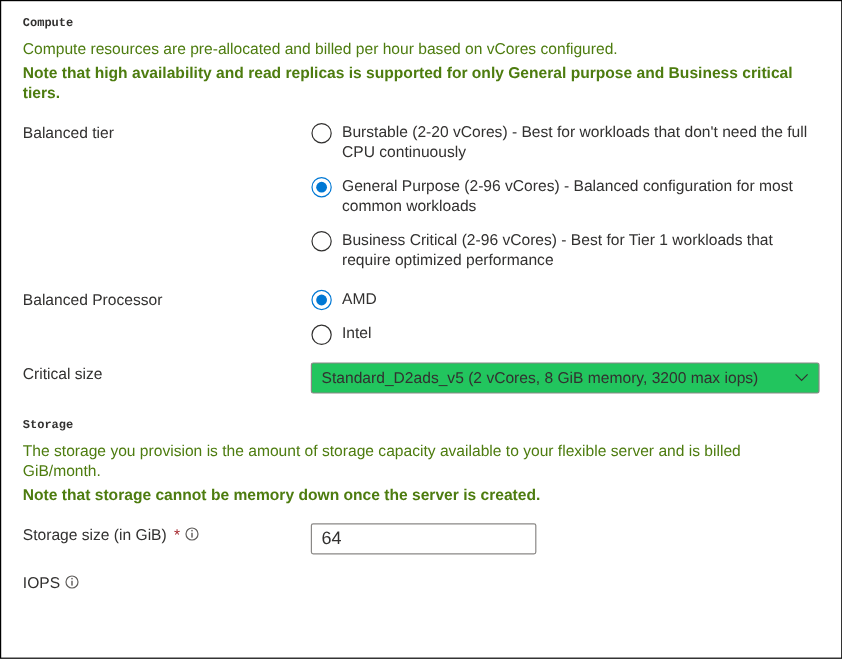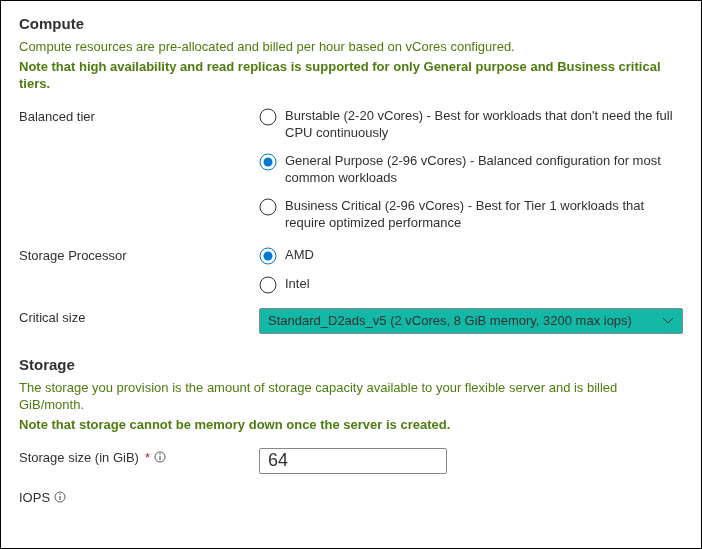--- a/index.html
+++ b/index.html
@@ -8,24 +8,25 @@
     font-family: "Segoe UI", Arial, sans-serif;
     font-size: 13px;
     color: #323130;
     background: #fff;
     width: 702px;
     height: 549px;
     border: 1px solid #000;
     padding: 14px 18px;
   }
   h3 {
-    font-size: 15px;
+    font-size: 10px;
     font-weight: 600;
     margin: 0 0 6px 0;
     color: #323130;
+    font-family: Liberation Mono, monospace;
   }
   .desc { color: #4d7c0f; margin: 0 0 2px 0; line-height: 1.35; }
   .bold { font-weight: 700; }
   .row {
     display: flex;
     align-items: flex-start;
     margin-top: 14px;
   }
   .label-col {
     width: 240px;
@@ -49,32 +50,32 @@
   .radio-svg { flex-shrink: 0; margin-top: 1px; }
   .select {
     width: 100%;
     border: 1px solid #8a8886;
     border-radius: 2px;
     height: 26px;
     display: flex;
     align-items: center;
     padding: 0 8px;
     justify-content: space-between;
-    background: #14b8a6;
+    background: #22c55e;
     cursor: pointer;
   }
   .chev { flex-shrink: 0; }
   .text-input {
     width: 188px;
     border: 1px solid #8a8886;
     border-radius: 2px;
     height: 26px;
     padding: 0 8px;
     font-family: inherit;
-    font-size: 18px;
+    font-size: 15px;
     color: #323130;
   }
   .req { color: #a4262c; margin-left: 2px; }
   .info-icon {
     width: 12px; height: 12px;
     display: inline-flex;
     align-items: center; justify-content: center;
   }
   .storage-header { margin-top: 22px; }
 </style>
@@ -104,21 +105,21 @@
     <div class="radio-item">
       <svg class="radio-svg" width="18" height="18">
           <circle cx="9" cy="9" r="8" fill="none" stroke="#323130" stroke-width="1"></circle>
         </svg>
       <span>Business Critical (2-96 vCores) - Best for Tier 1 workloads that require optimized performance</span>
     </div>
   </div>
 </div>
 
 <div class="row">
-  <div class="label-col">Storage Processor</div>
+  <div class="label-col">Balanced Processor</div>
   <div class="field-col">
     <div class="radio-item">
       <svg class="radio-svg" width="18" height="18">
           <circle cx="9" cy="9" r="8" fill="none" stroke="#0078d4" stroke-width="1"></circle>
           <circle cx="9" cy="9" r="4.5" fill="#0078d4"></circle>
         </svg>
       <span>AMD</span>
     </div>
     <div class="radio-item">
       <svg class="radio-svg" width="18" height="18">

